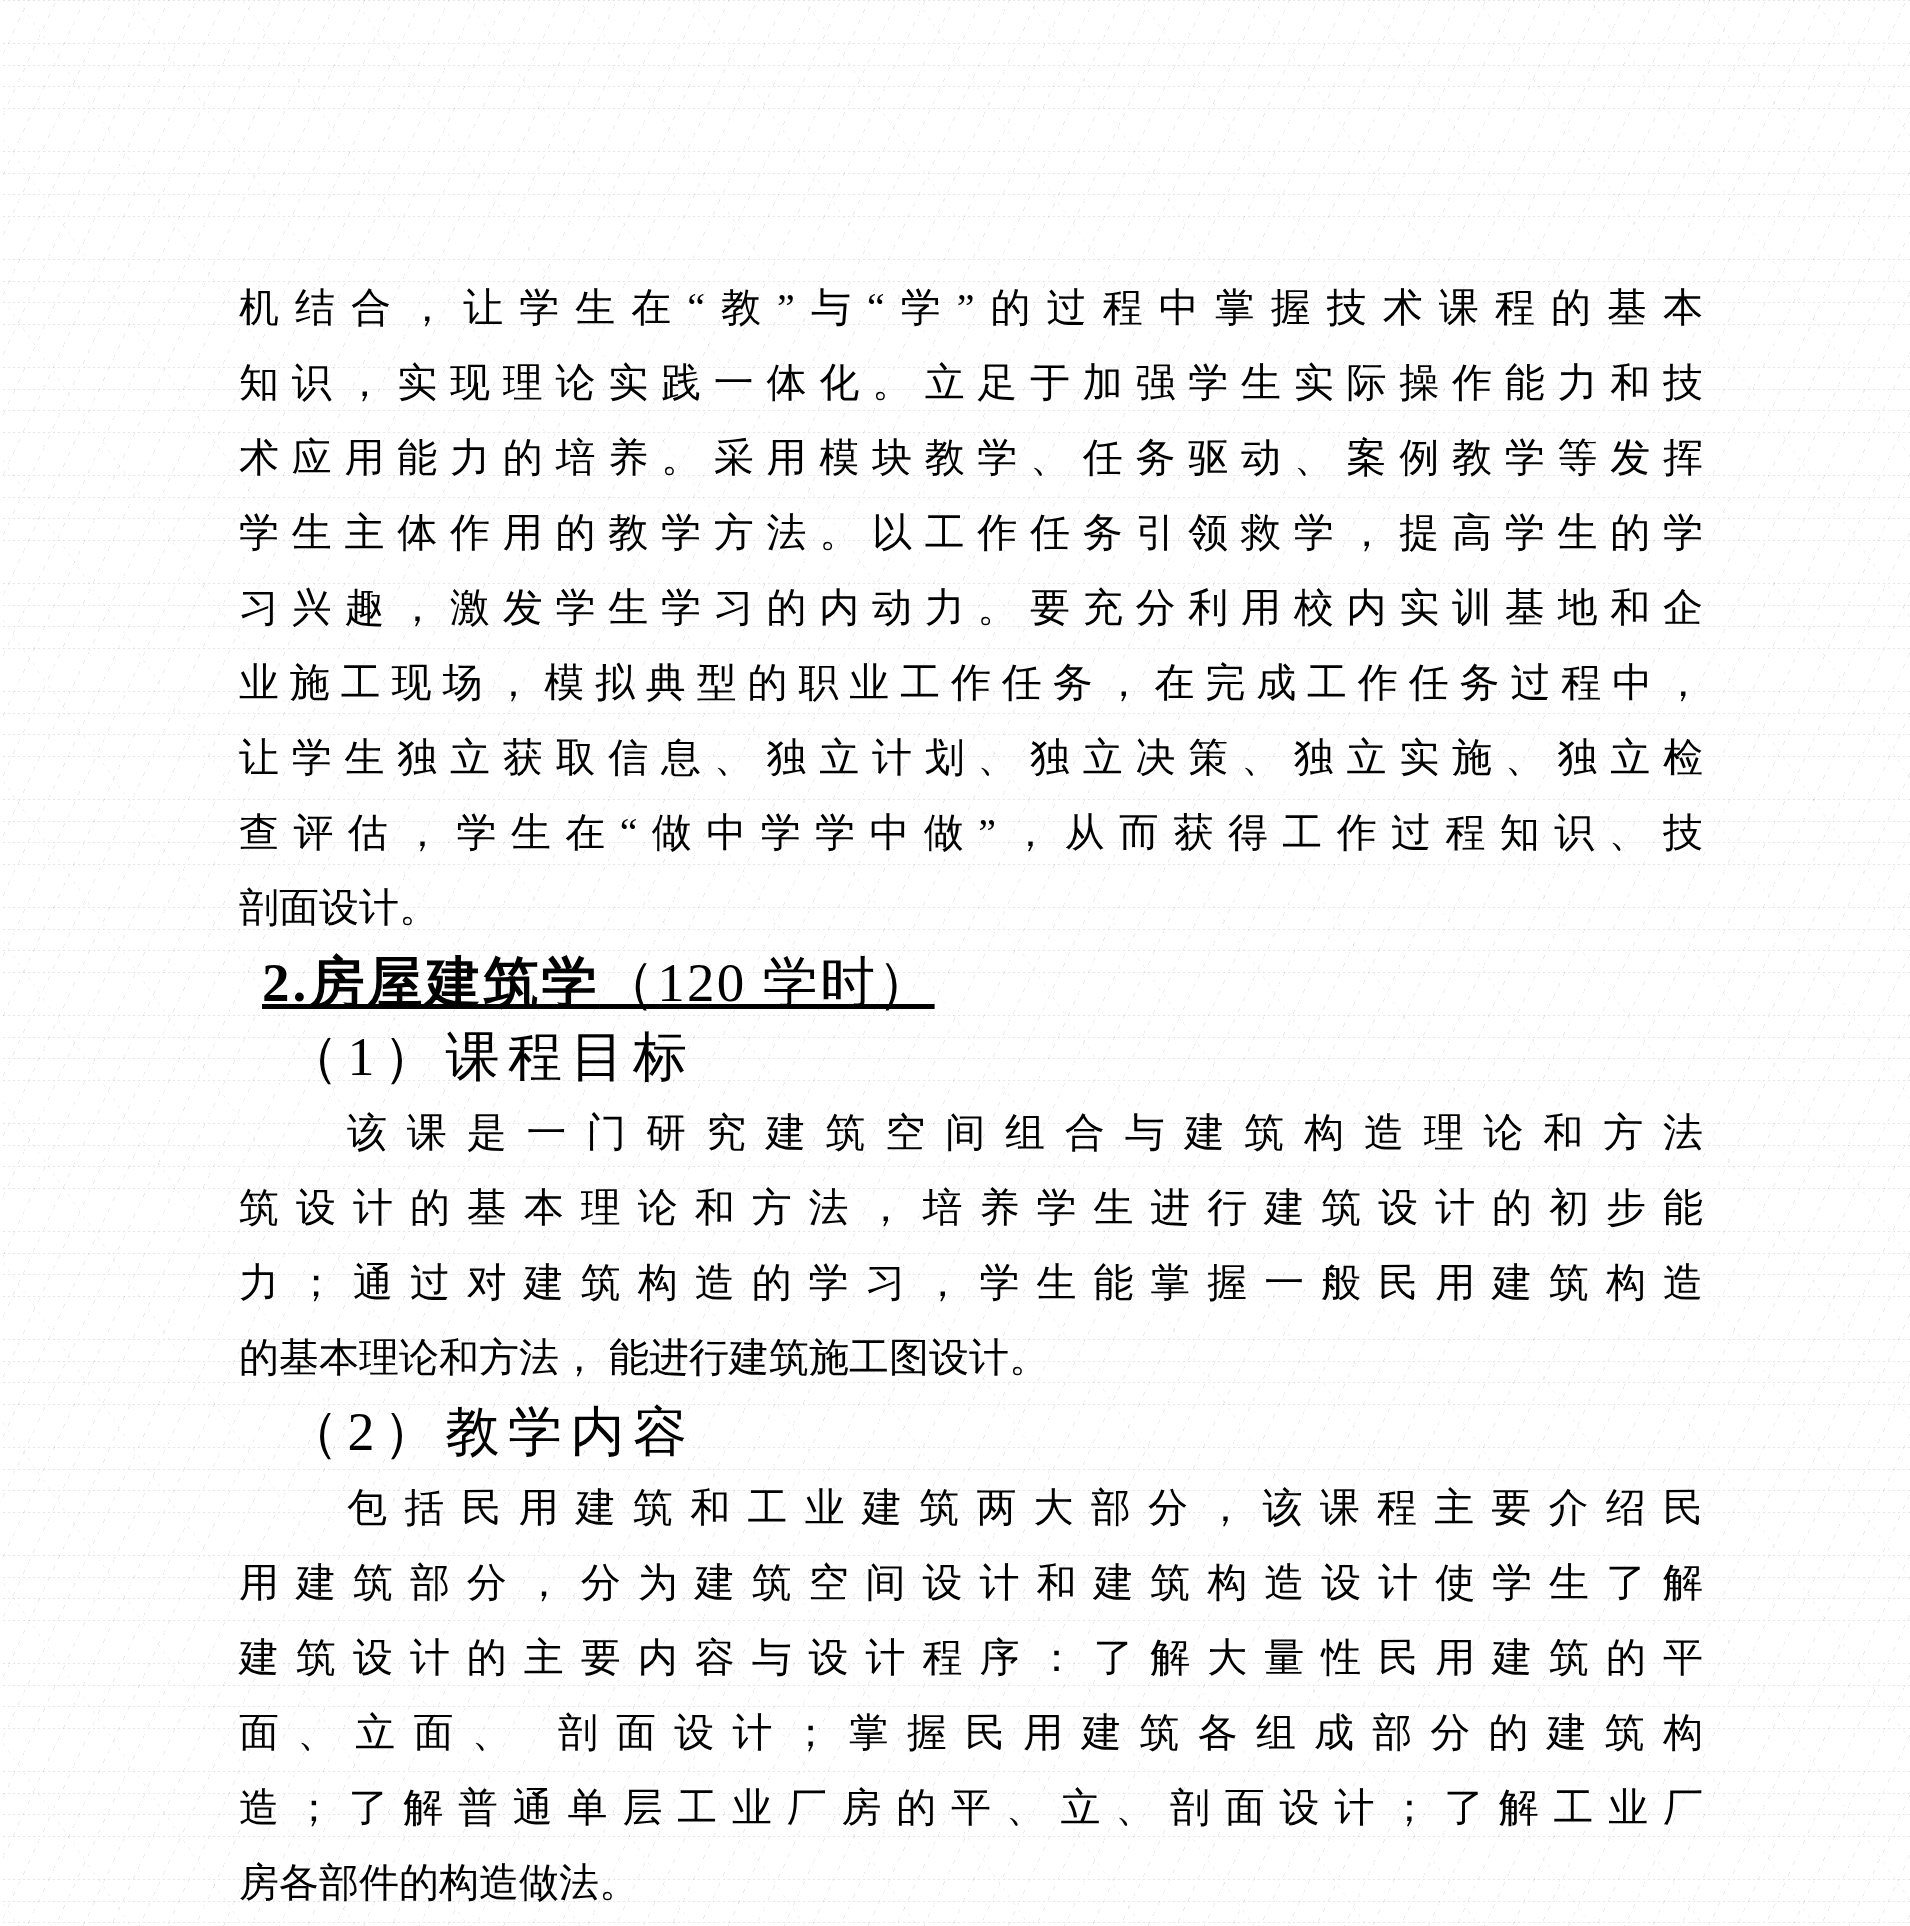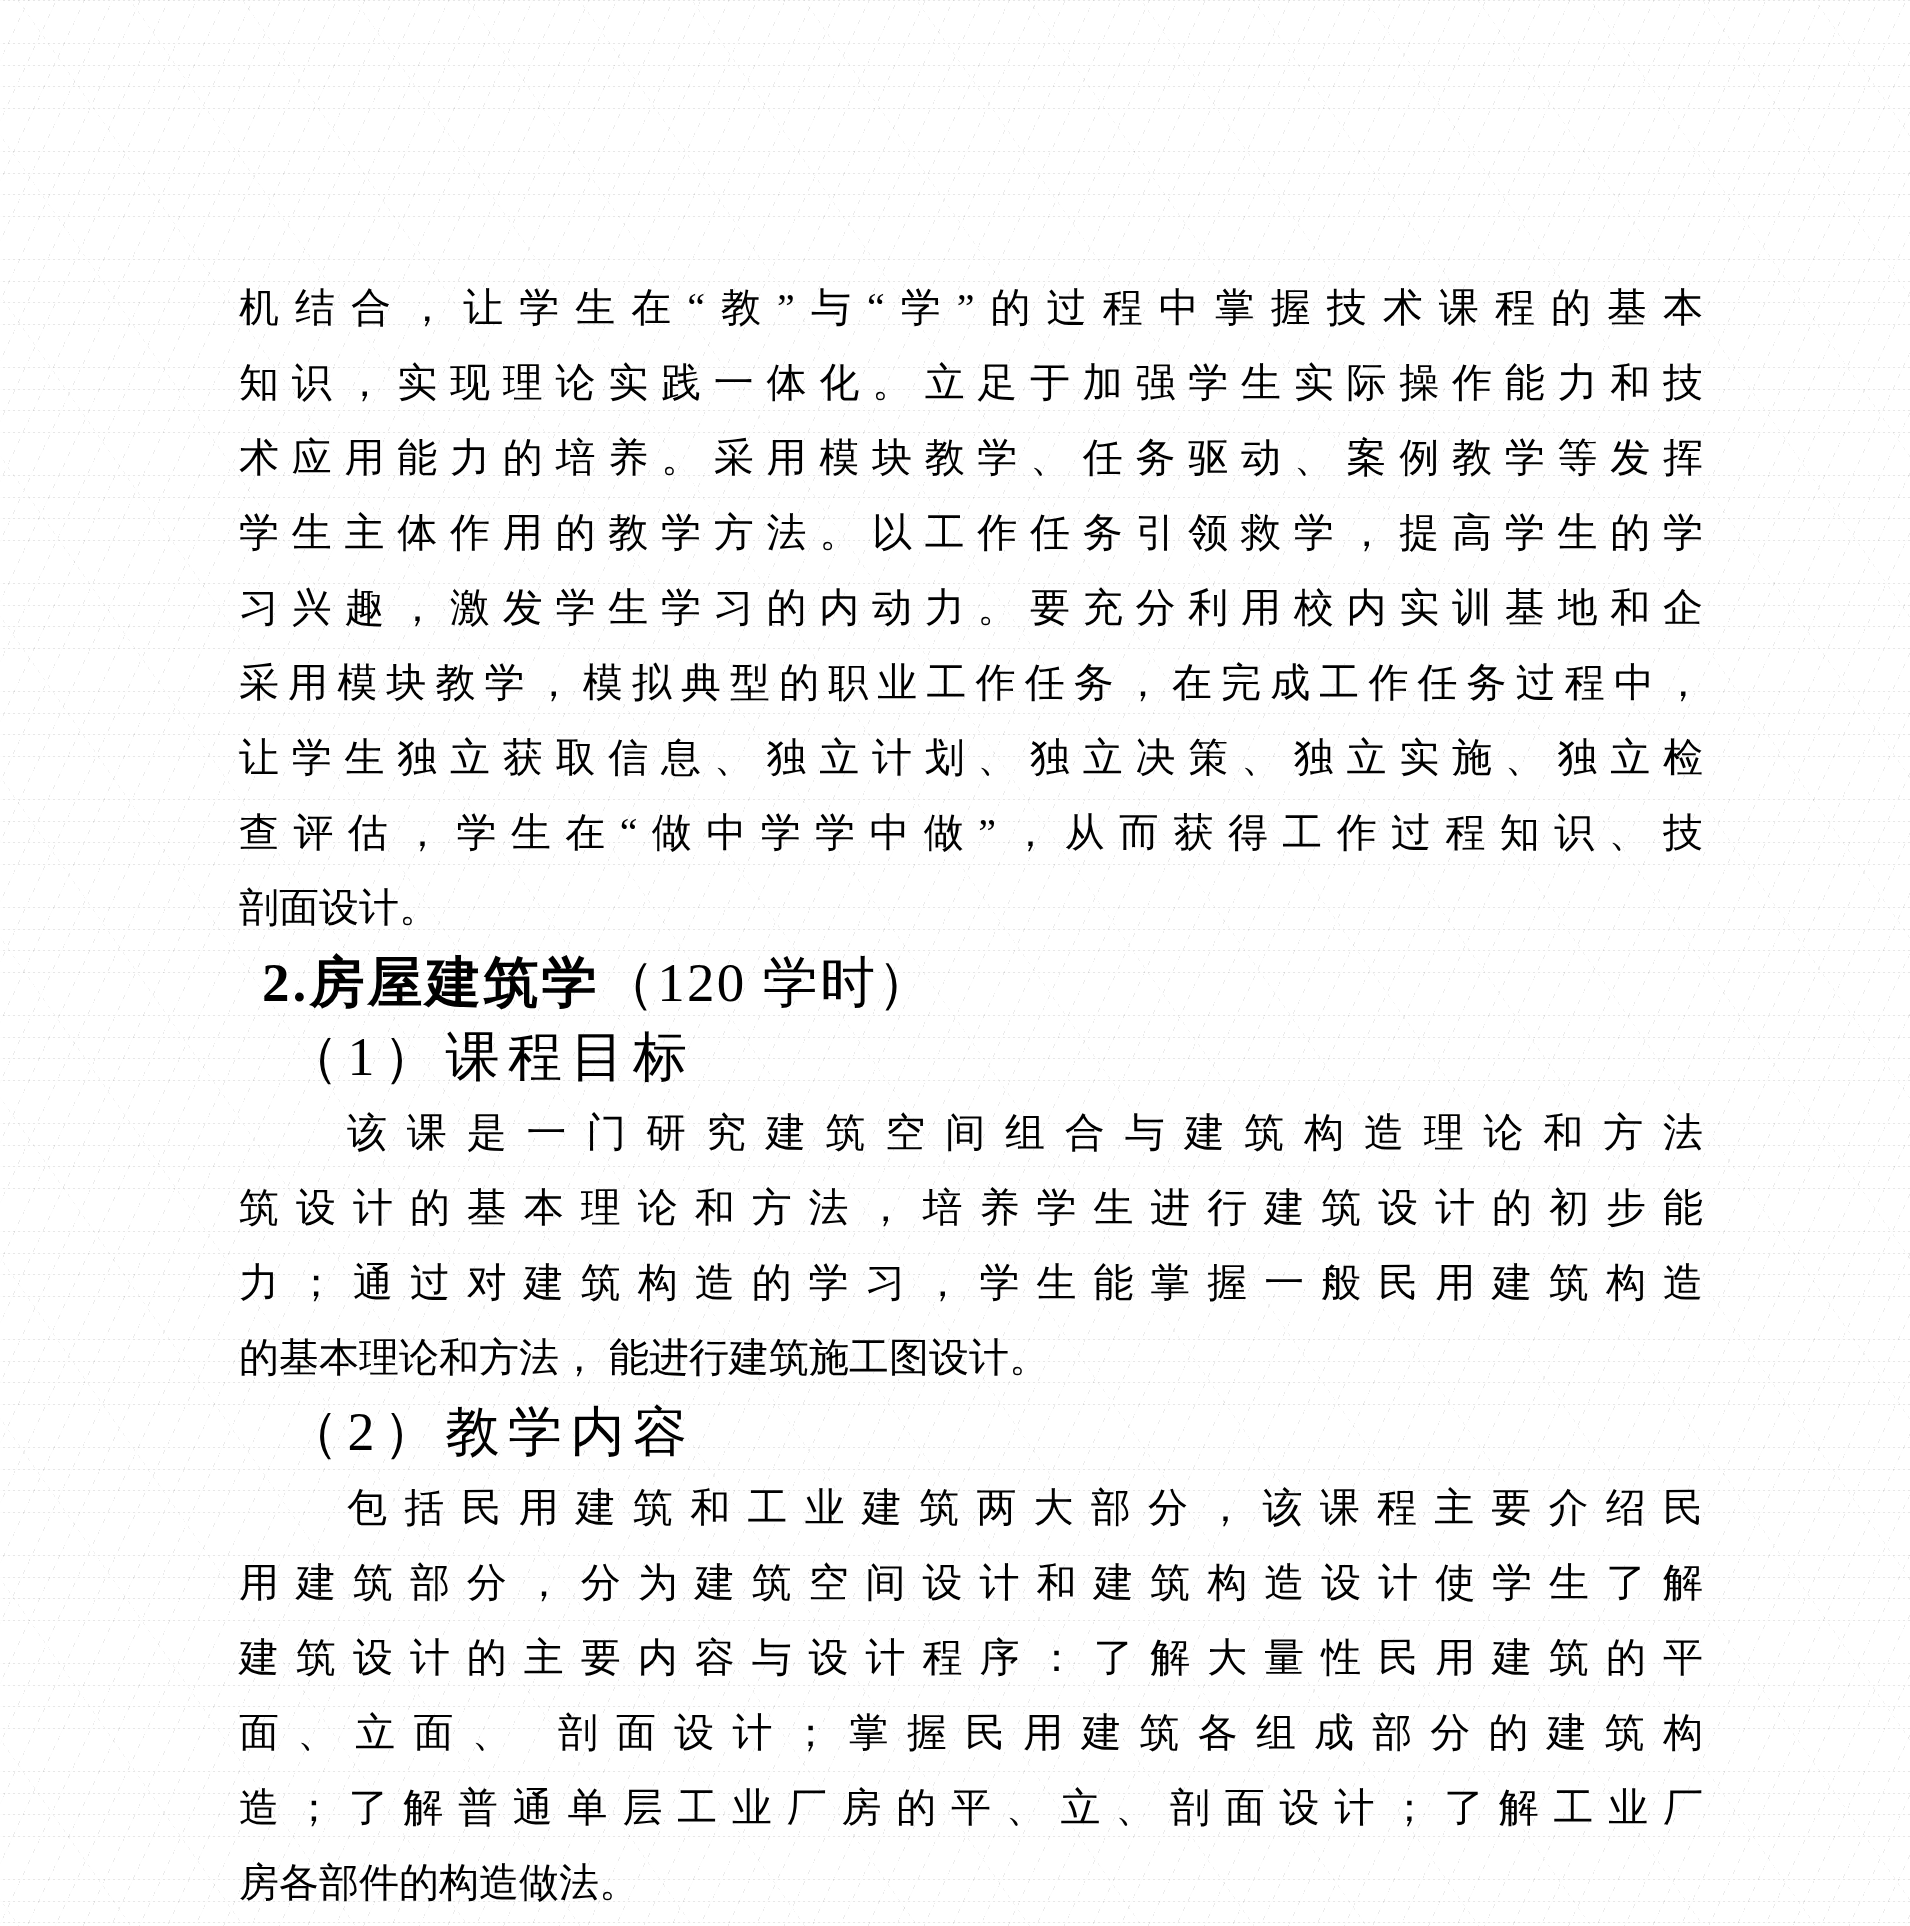--- a/index.html
+++ b/index.html
@@ -49,20 +49,21 @@
   }
   .heading-line {
     display: block;
     height: 75px;
     line-height: 75px;
     font-size: 55px;
     padding-left: 23px;
     text-align: left;
     text-align-last: left;
     white-space: nowrap;
+    text-decoration: underline;
   }
   .heading-line .bold-part {
     font-weight: bold;
     letter-spacing: 3.1px;
   }
   .heading-line .rest-part {
     font-weight: normal;
     letter-spacing: 2.3px;
   }
   .subheading-line {
@@ -82,21 +83,21 @@
 
 <div class="page">
 
   <div class="text-column">
 
     <div class="line">机结合，让学生在“教”与“学”的过程中掌握技术课程的基本</div>
     <div class="line">知识，实现理论实践一体化。立足于加强学生实际操作能力和技</div>
     <div class="line">术应用能力的培养。采用模块教学、任务驱动、案例教学等发挥</div>
     <div class="line">学生主体作用的教学方法。以工作任务引领救学，提高学生的学</div>
     <div class="line">习兴趣，激发学生学习的内动力。要充分利用校内实训基地和企</div>
-    <div class="line">采用模块教学，模拟典型的职业工作任务，在完成工作任务过程中，</div>
+    <div class="line">业施工现场，模拟典型的职业工作任务，在完成工作任务过程中，</div>
     <div class="line">让学生独立获取信息、独立计划、独立决策、独立实施、独立检</div>
     <div class="line">查评估，学生在“做中学学中做”，从而获得工作过程知识、技</div>
     <div class="line end">剖面设计。</div>
 
     <div class="heading-line">
       <span class="bold-part">2.房屋建筑学</span><span class="rest-part">（120 学时）</span>
     </div>
 
     <div class="subheading-line">（1）课程目标</div>
     <div class="line indent2">该课是一门研究建筑空间组合与建筑构造理论和方法</div>

